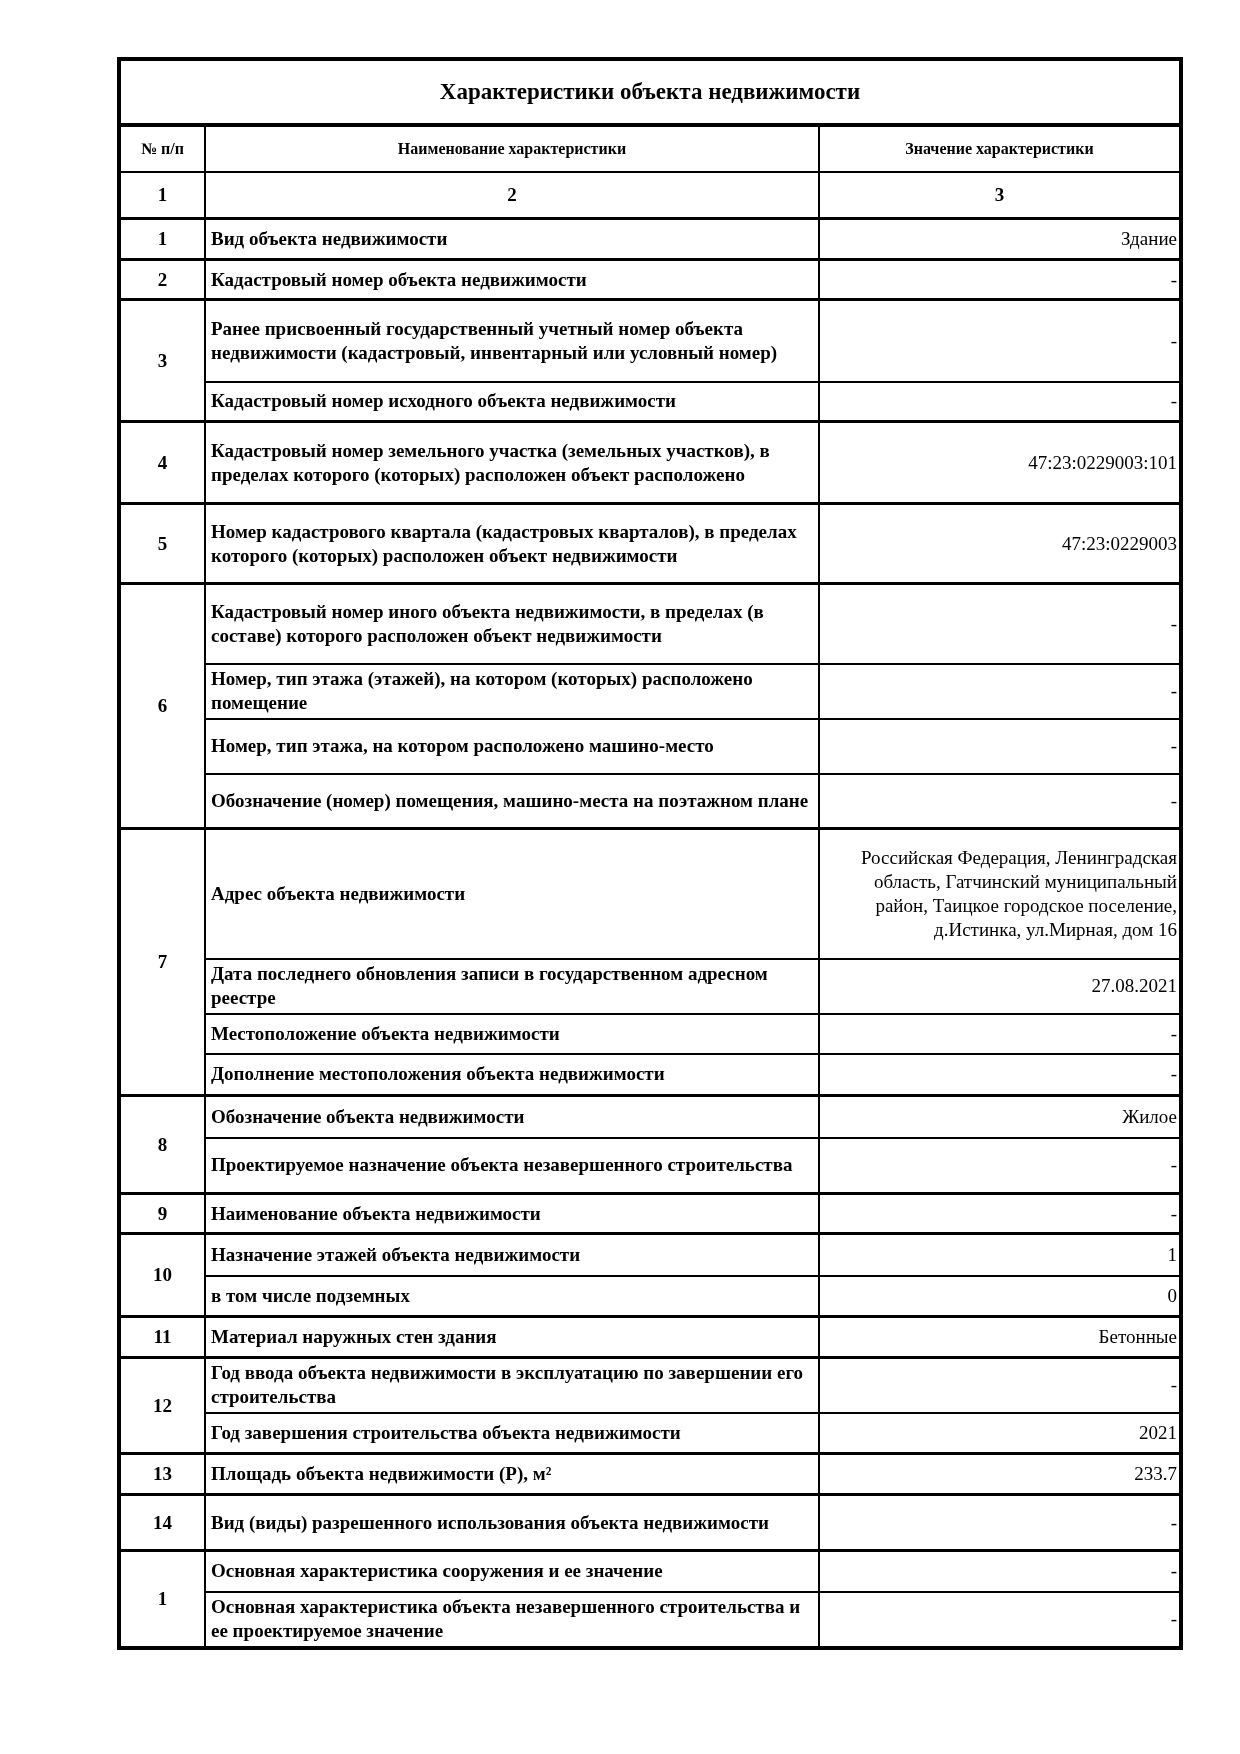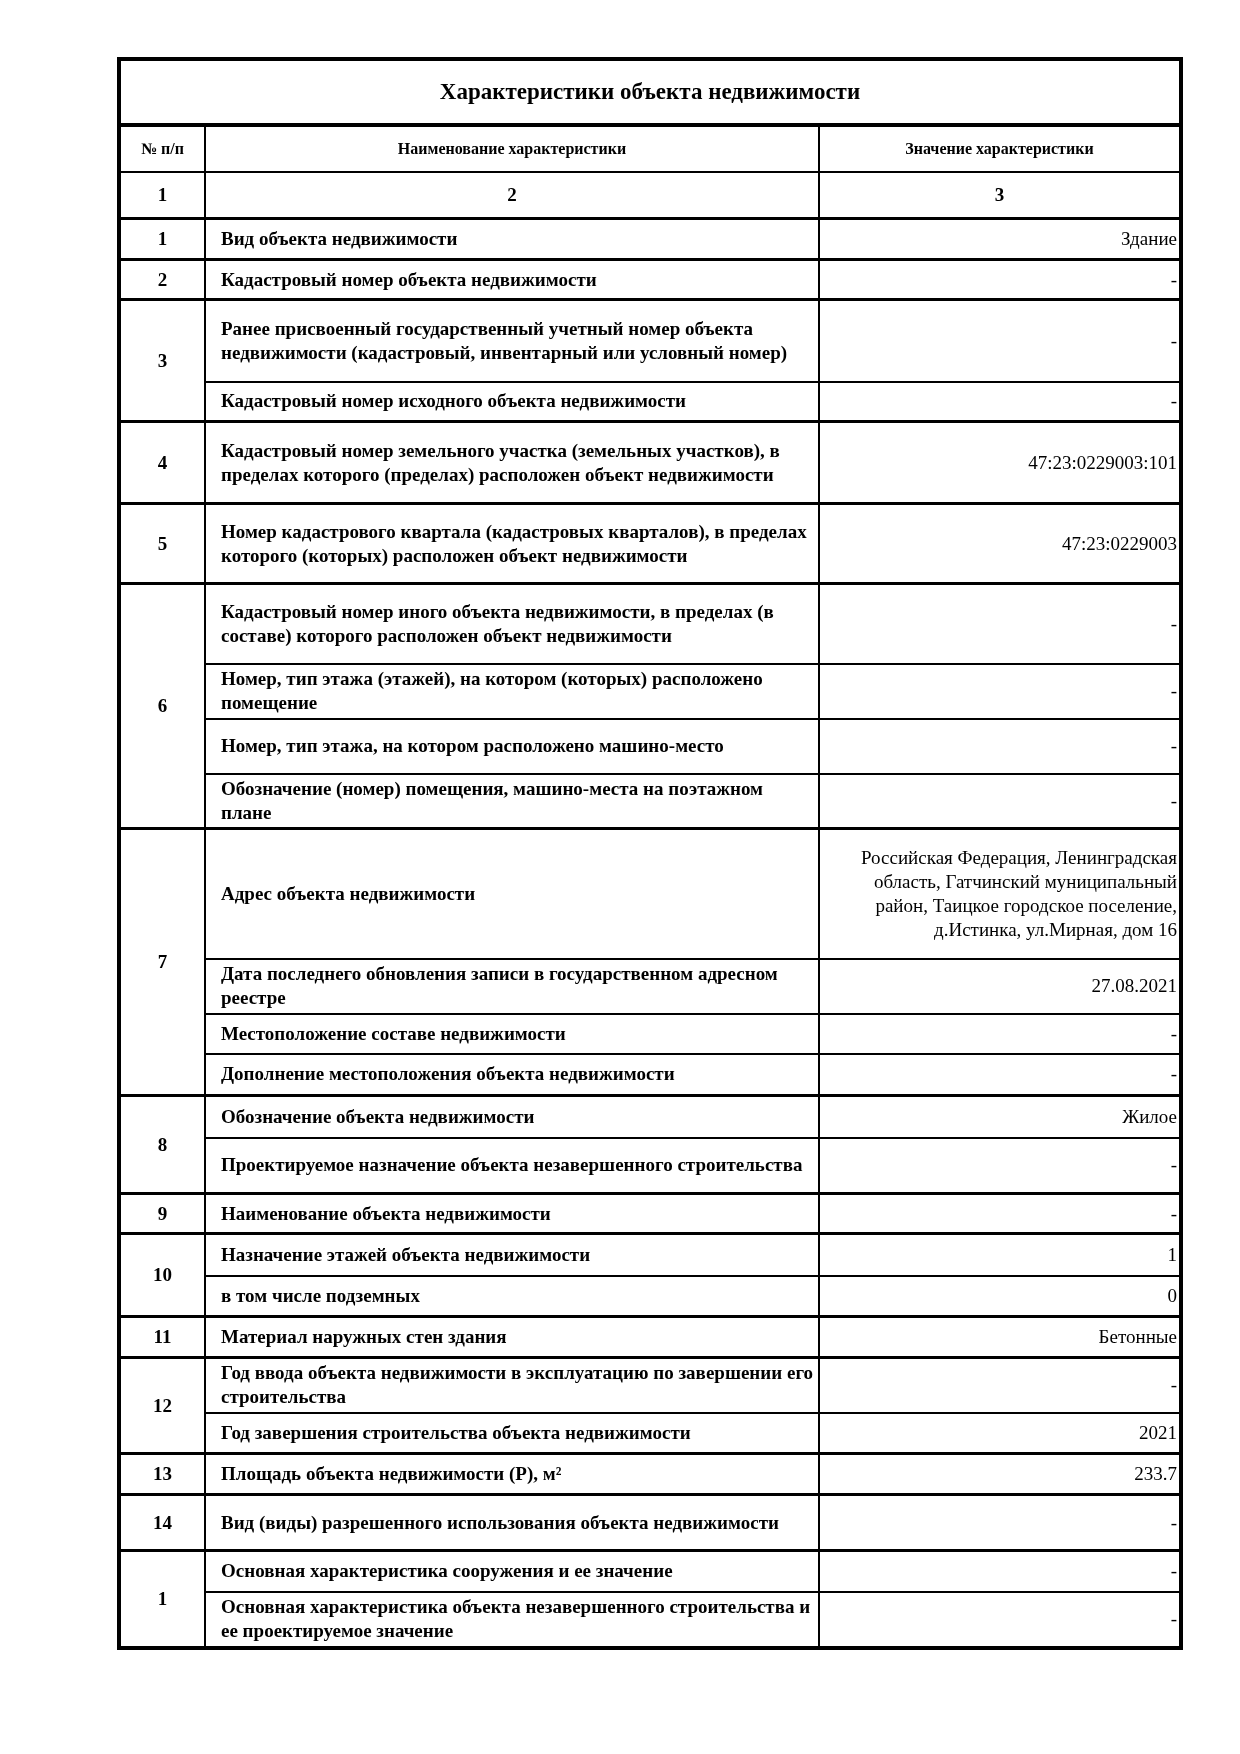--- a/index.html
+++ b/index.html
@@ -9,21 +9,21 @@
     table { border-collapse: collapse; width: 1066px; table-layout: fixed;
             border: 4px solid #000; }
     td, th { border: 2px solid #000; padding: 0 2px; vertical-align: middle; }
     .title-cell { height: 62px; text-align: center; font-weight: bold; font-size: 23px;
                   border-bottom: 4px solid #000; }
     .head-cell { height: 44px; text-align: center; font-weight: bold; font-size: 16px; }
     .numrow td { height: 44px; text-align: center; font-weight: bold; font-size: 19px;
                  border-bottom: 3px solid #000; }
     .c-num { width: 86px; text-align: center; font-weight: bold; font-size: 19px; }
     .c-label { width: 606px; text-align: left; font-weight: bold; font-size: 19px;
-               line-height: 24px; padding-left: 15px; }
+               line-height: 24px; padding-left: 5px; }
     .c-val { text-align: right; font-size: 19px; line-height: 24px; font-weight: normal; }
     tr.group-start > td { border-top: 3px solid #000; }
   </style>
 </head>
 <body>
 
 <div class="page">
 <table>
   <colgroup>
     <col style="width:86px">
@@ -62,21 +62,21 @@
     <td class="c-label">Ранее присвоенный государственный учетный номер объекта недвижимости (кадастровый, инвентарный или условный номер)</td>
     <td class="c-val">-</td>
   </tr>
   <tr style="height:40px">
     <td class="c-label">Кадастровый номер исходного объекта недвижимости</td>
     <td class="c-val">-</td>
   </tr>
 
   <tr class="group-start" style="height:82px">
     <td class="c-num">4</td>
-    <td class="c-label">Кадастровый номер земельного участка (земельных участков), в пределах которого (пределах) расположен объект недвижимости</td>
+    <td class="c-label">Кадастровый номер земельного участка (земельных участков), в пределах которого (которых) расположен объект расположено</td>
     <td class="c-val">47:23:0229003:101</td>
   </tr>
 
   <tr class="group-start" style="height:80px">
     <td class="c-num">5</td>
     <td class="c-label">Номер кадастрового квартала (кадастровых кварталов), в пределах которого (которых) расположен объект недвижимости</td>
     <td class="c-val">47:23:0229003</td>
   </tr>
 
   <tr class="group-start" style="height:80px">
@@ -100,21 +100,21 @@
   <tr class="group-start" style="height:130px">
     <td class="c-num" rowspan="4">7</td>
     <td class="c-label">Адрес объекта недвижимости</td>
     <td class="c-val">Российская Федерация, Ленинградская область, Гатчинский муниципальный район, Таицкое городское поселение,  д.Истинка, ул.Мирная, дом 16</td>
   </tr>
   <tr style="height:55px">
     <td class="c-label">Дата последнего обновления записи в государственном адресном реестре</td>
     <td class="c-val">27.08.2021</td>
   </tr>
   <tr style="height:40px">
-    <td class="c-label">Местоположение составе недвижимости</td>
+    <td class="c-label">Местоположение объекта недвижимости</td>
     <td class="c-val">-</td>
   </tr>
   <tr style="height:42px">
     <td class="c-label">Дополнение местоположения объекта недвижимости</td>
     <td class="c-val">-</td>
   </tr>
 
   <tr class="group-start" style="height:42px">
     <td class="c-num" rowspan="2">8</td>
     <td class="c-label">Обозначение объекта недвижимости</td>

